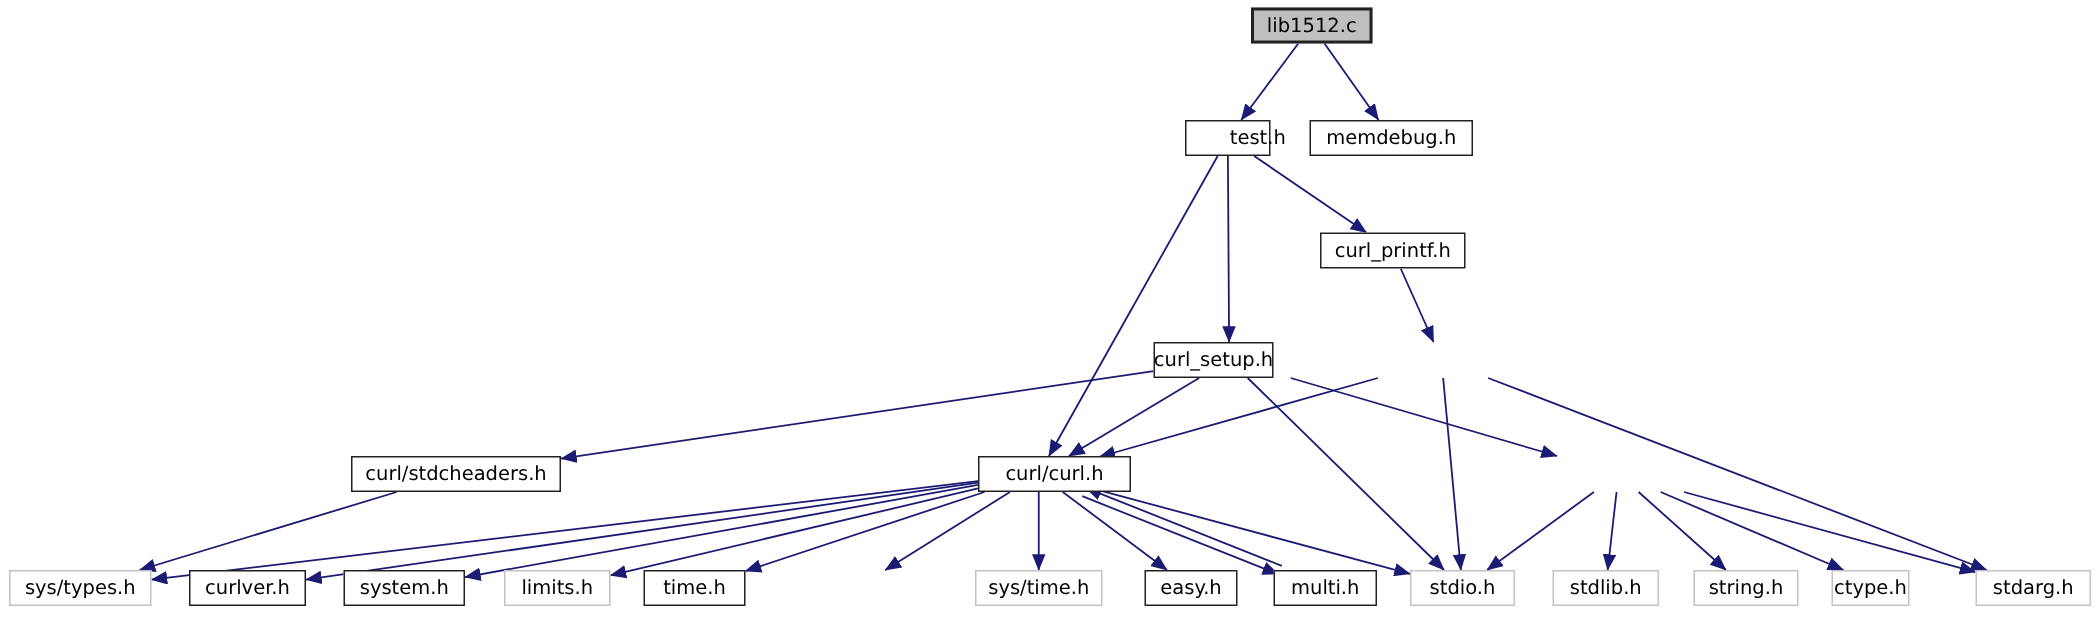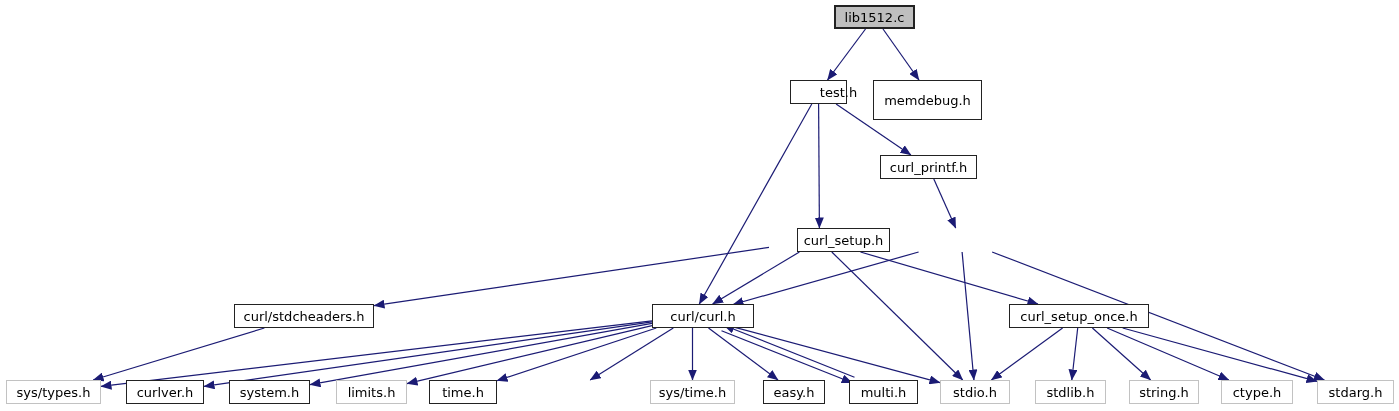--- a/index.html
+++ b/index.html
@@ -81,37 +81,34 @@
       <line x1="1092.4" y1="328.0" x2="1150.6" y2="380.0" class="edge-line" marker-end="url(#arrow)"></line>
       <line x1="1107.1" y1="328.0" x2="1228.9" y2="380.0" class="edge-line" marker-end="url(#arrow)"></line>
       <line x1="1122.7" y1="328.0" x2="1317.0" y2="381.4" class="edge-line" marker-end="url(#arrow)"></line>
     </svg>
 <div class="node root" style="left: 834px; top: 5px; width: 81px; height: 24px;">
       <span>lib1512.c</span>
     </div>
     <div class="node linked" style="left: 790px; top: 80px; width: 57px; height: 24px; padding-left: 40px;">
       <span>test.h</span>
     </div>
-    <div class="node linked" style="left: 873px; top: 80px; width: 109px; height: 40px;">
+    <div class="node linked" style="left: 873px; top: 80px; width: 109px; height: 24px;">
       <span>memdebug.h</span>
     </div>
     <div class="node linked" style="left: 880px; top: 155px; width: 97px; height: 24px;">
       <span>curl_printf.h</span>
     </div>
-    <div class="node linked" style="left: 769px; top: 228px; width: 93px; height: 24px; margin-left: 28px;">
+    <div class="node linked" style="left: 769px; top: 228px; width: 80px; height: 24px;">
       <span>curl_setup.h</span>
     </div>
     <div class="node linked" style="left: 234px; top: 304px; width: 140px; height: 24px;">
       <span>curl/stdcheaders.h</span>
     </div>
     <div class="node linked" style="left: 652px; top: 304px; width: 102px; height: 24px;">
       <span>curl/curl.h</span>
-    </div>
-    <div class="node linked" style="left: 1009px; top: 304px; width: 140px; height: 24px;">
-      <span>curl_setup_once.h</span>
     </div>
     <div class="node plain" style="left: 6px; top: 380px; width: 95px; height: 24px;">
       <span>sys/types.h</span>
     </div>
     <div class="node linked" style="left: 126px; top: 380px; width: 78px; height: 24px;">
       <span>curlver.h</span>
     </div>
     <div class="node linked" style="left: 229px; top: 380px; width: 81px; height: 24px;">
       <span>system.h</span>
     </div>
@@ -132,19 +129,19 @@
     </div>
     <div class="node plain" style="left: 940px; top: 380px; width: 70px; height: 24px;">
       <span>stdio.h</span>
     </div>
     <div class="node plain" style="left: 1035px; top: 380px; width: 71px; height: 24px;">
       <span>stdlib.h</span>
     </div>
     <div class="node plain" style="left: 1129px; top: 380px; width: 70px; height: 24px;">
       <span>string.h</span>
     </div>
-    <div class="node plain" style="left: 1221px; top: 380px; width: 72px; height: 24px;">
+    <div class="node plain" style="left: 1221px; top: 380px; width: 52px; height: 24px;">
       <span>ctype.h</span>
     </div>
     <div class="node plain" style="left: 1317px; top: 380px; width: 77px; height: 24px;">
       <span>stdarg.h</span>
     </div>
   </div>
 
 </body></html>

